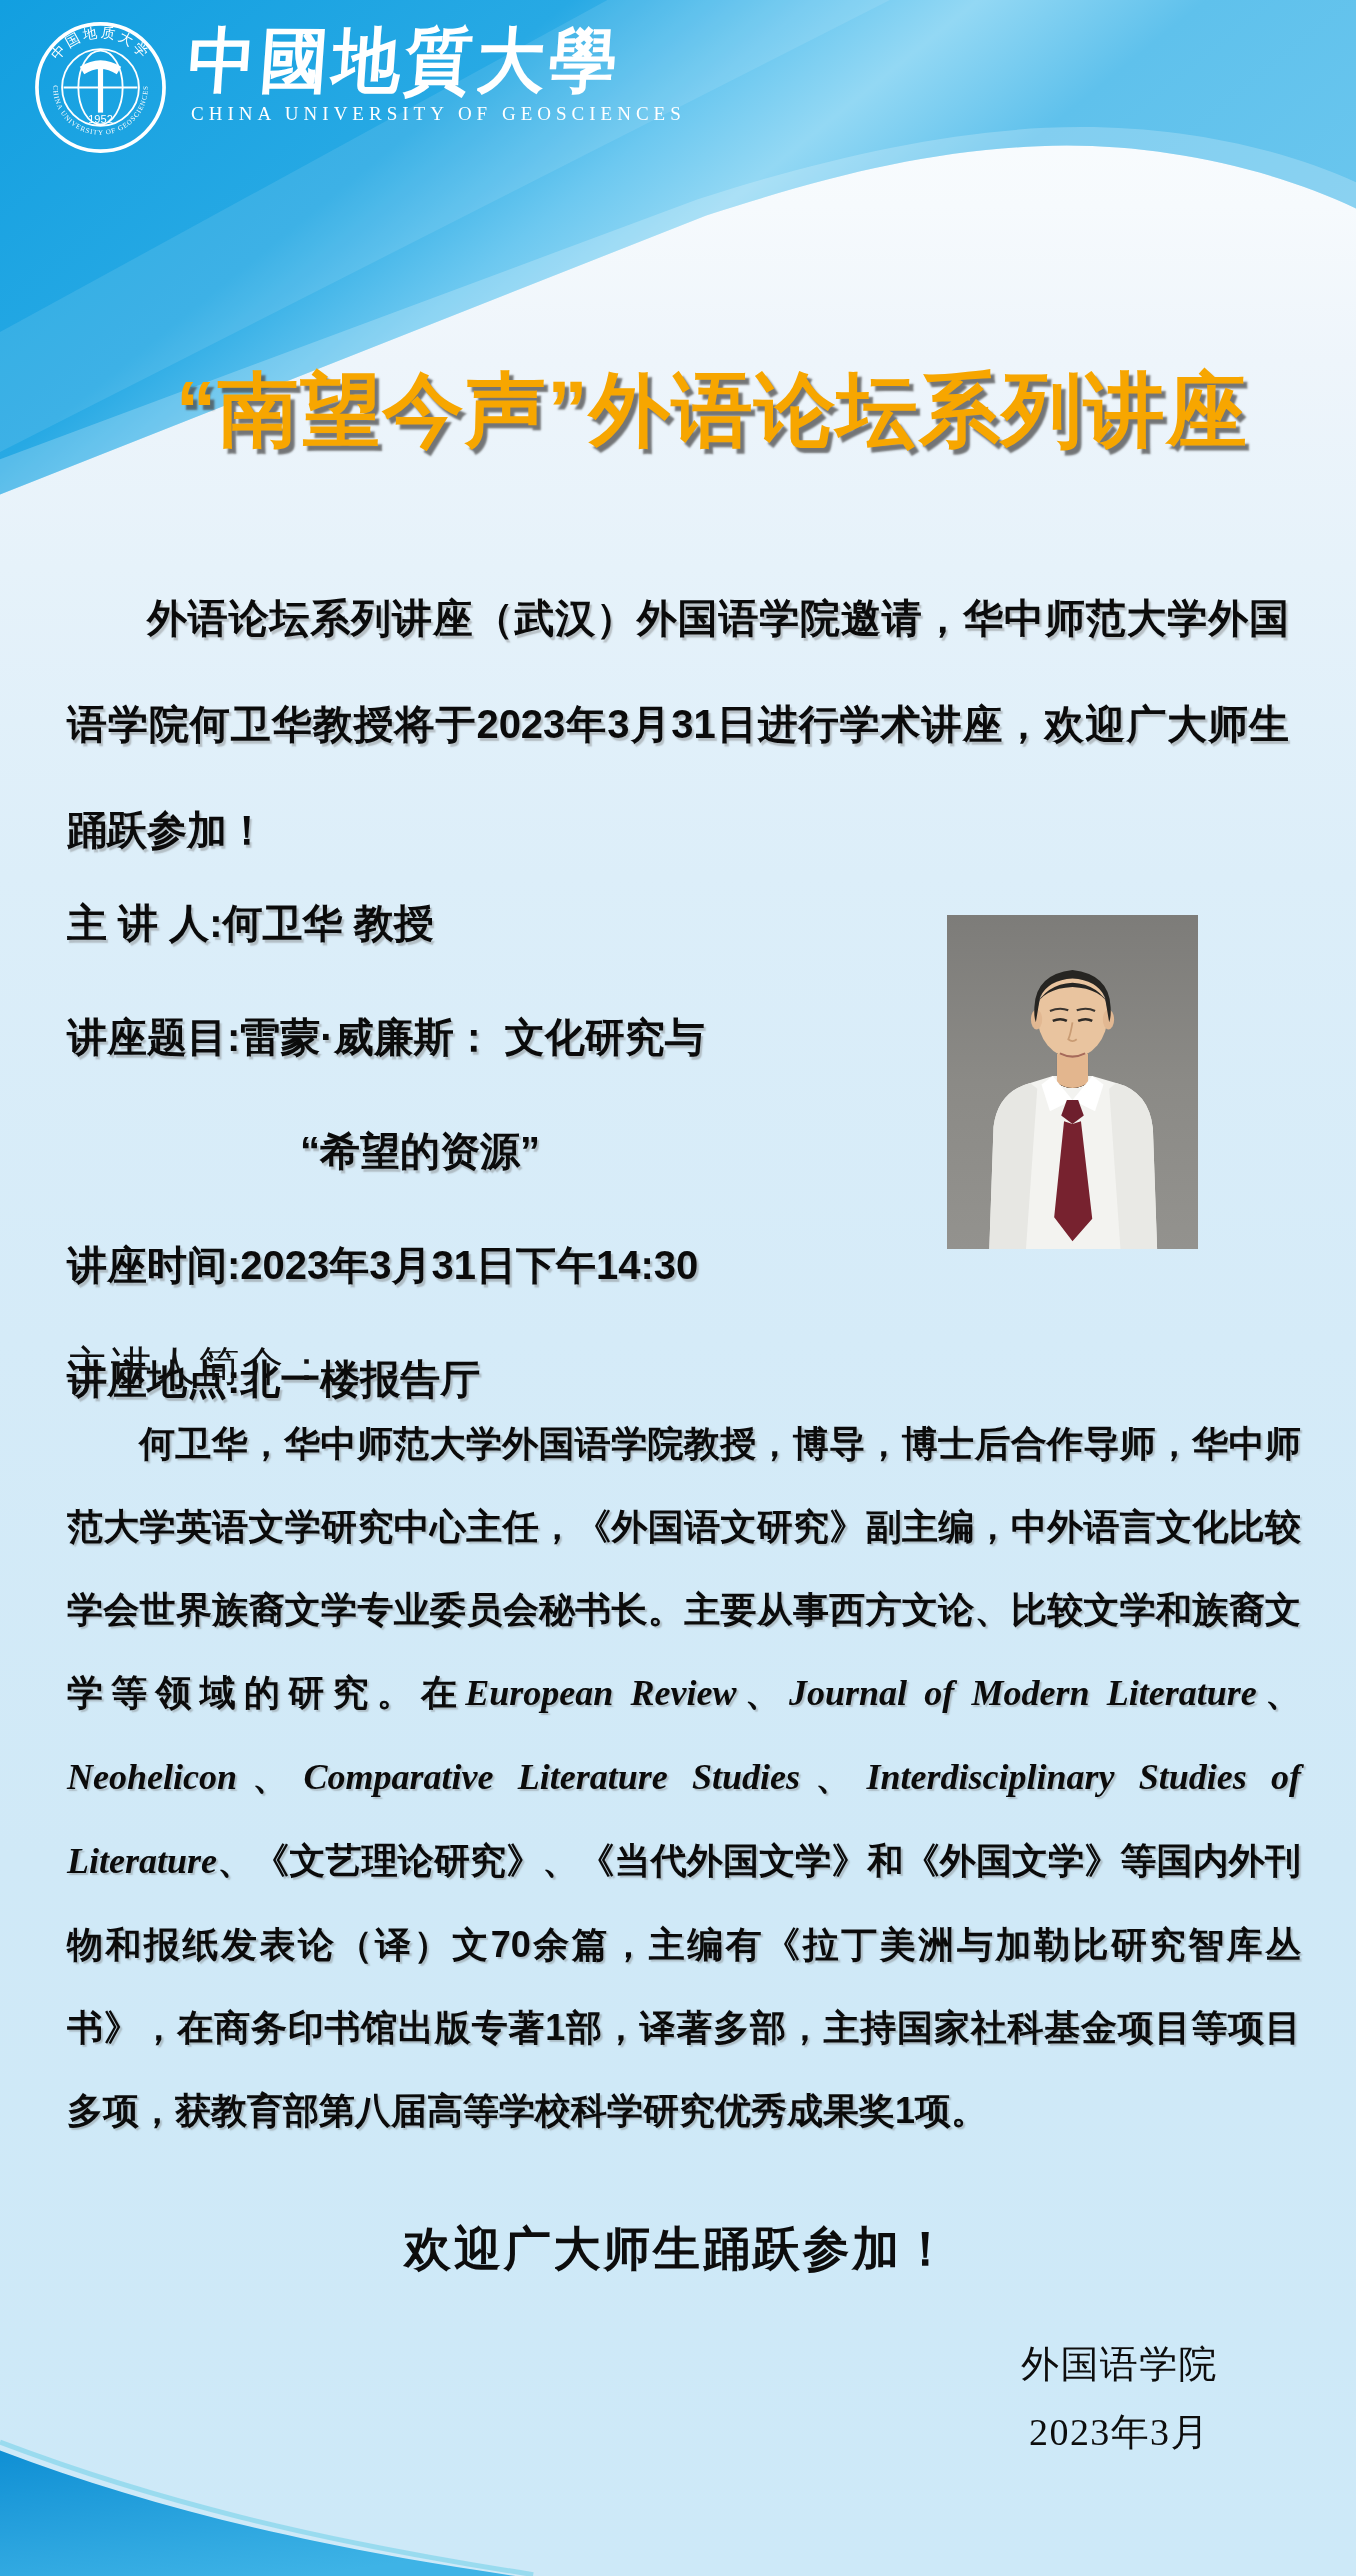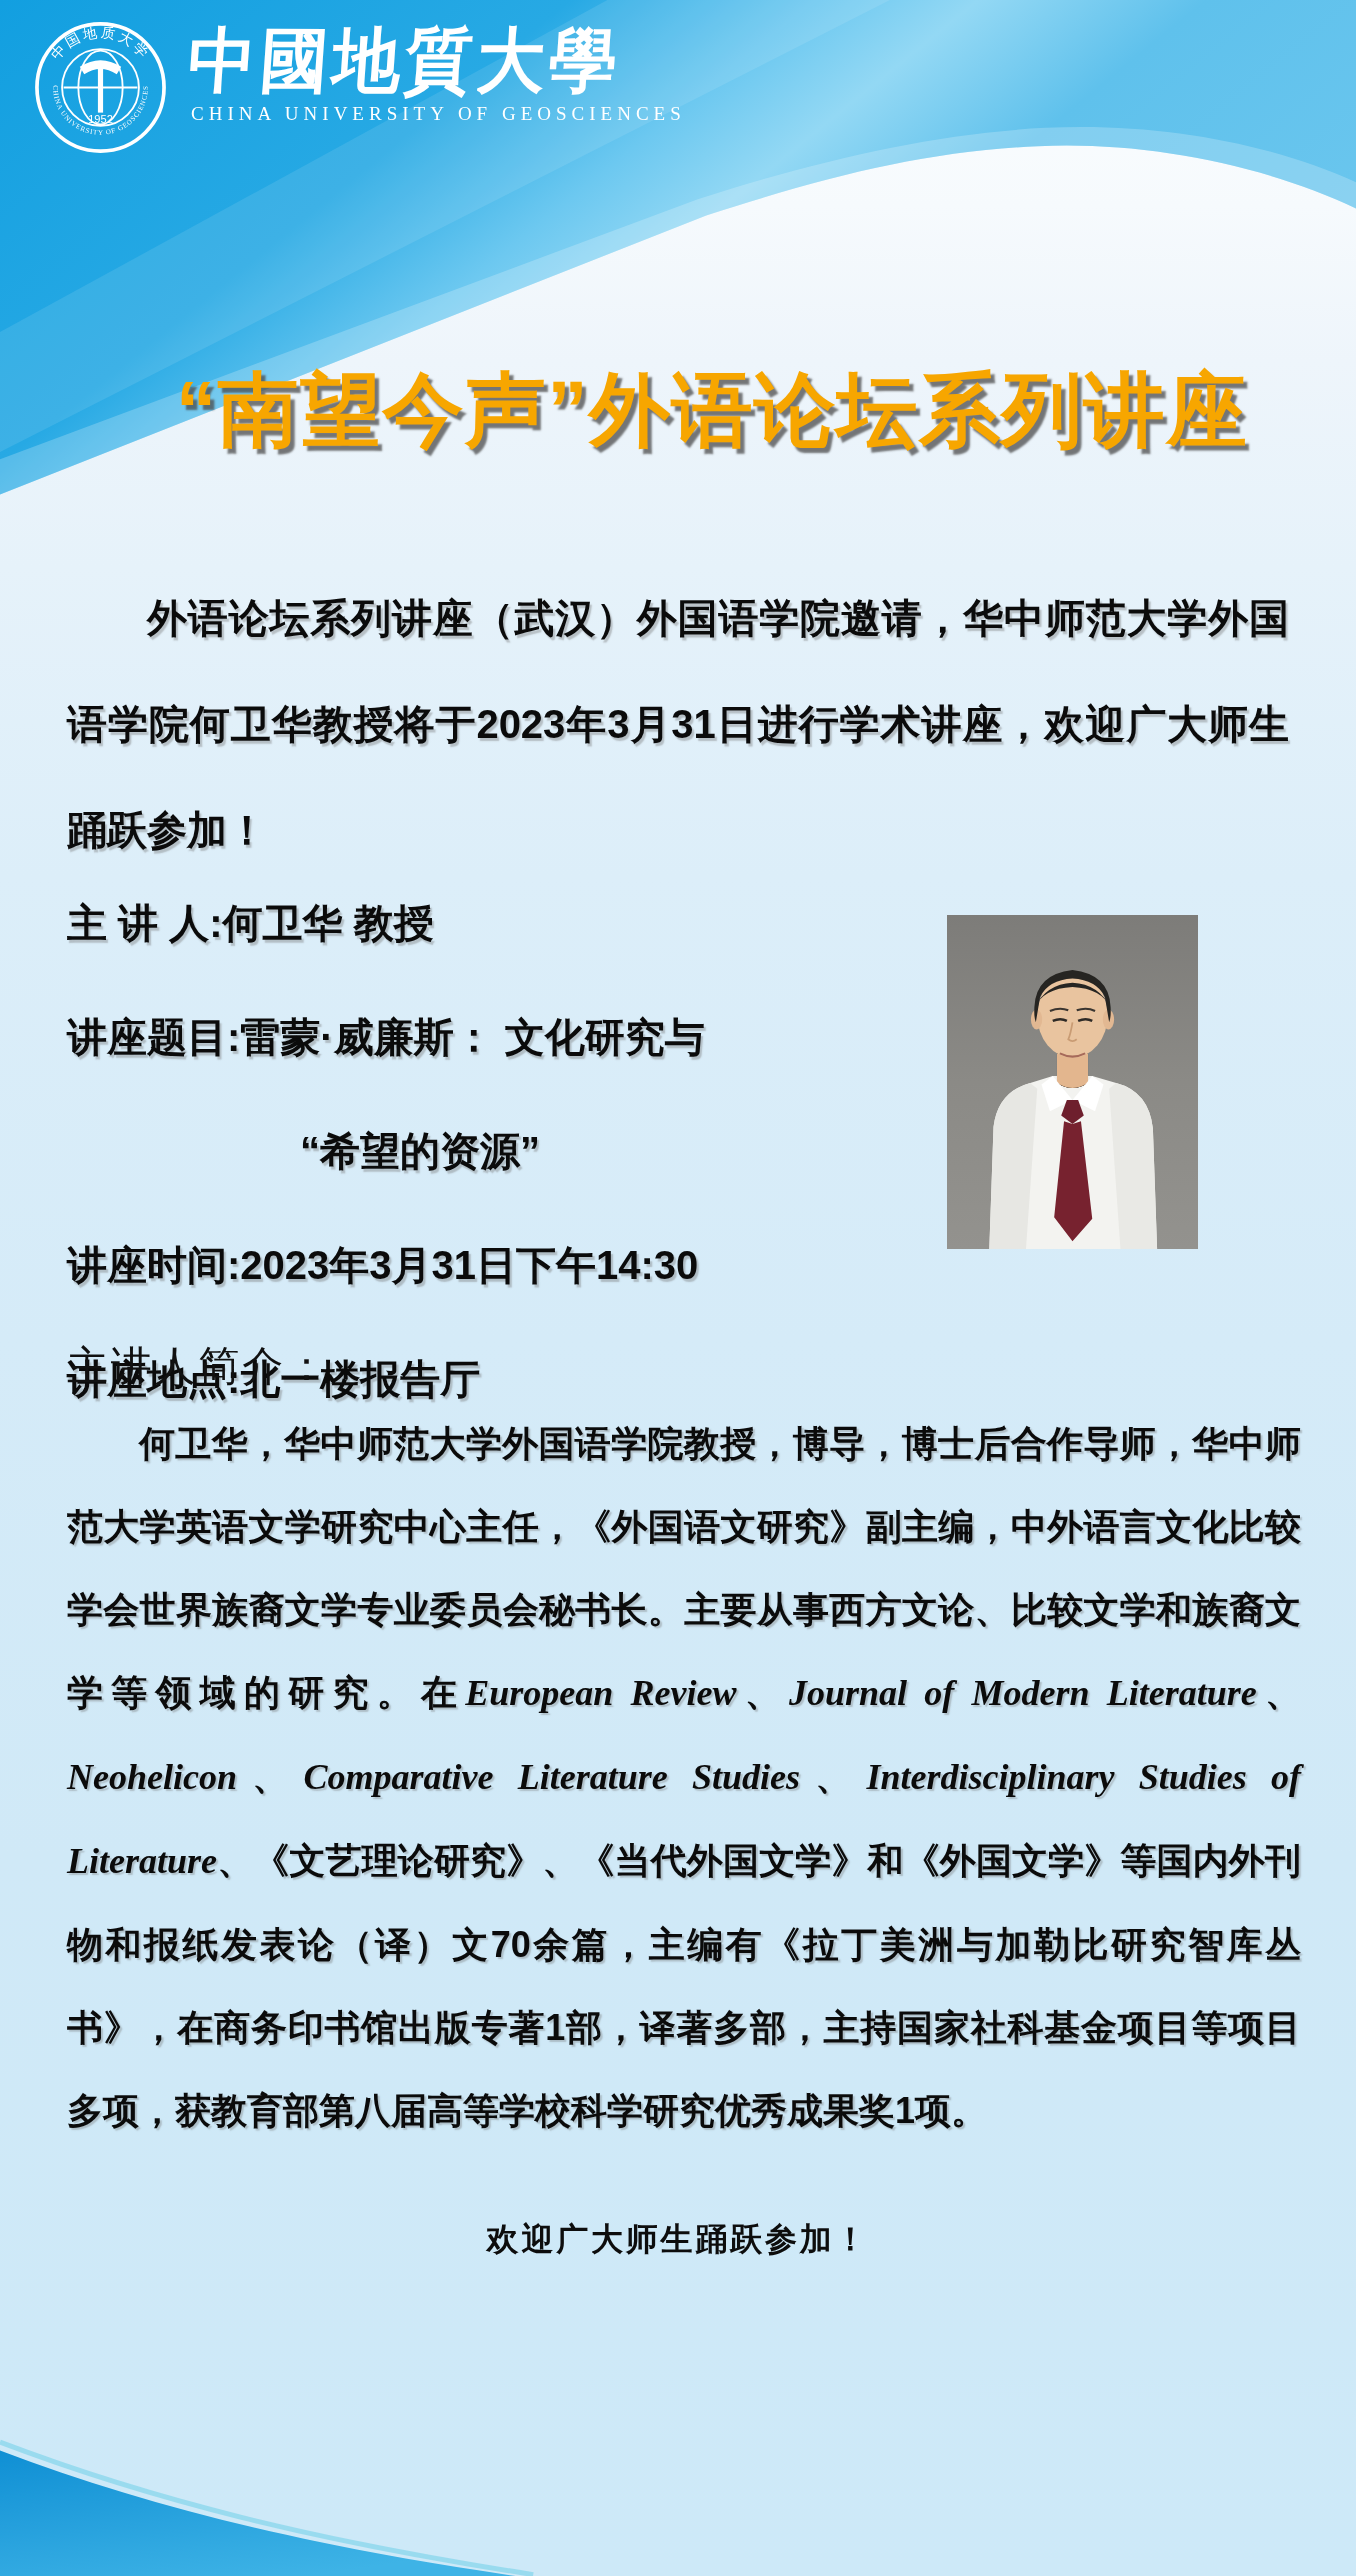--- a/index.html
+++ b/index.html
@@ -55,21 +55,21 @@
     font-size:36px;font-weight:700;color:#0b0b0b;line-height:83px;
     text-indent:2em;text-align:justify;
     text-shadow:2.1px 2.1px 1.4px rgba(110,110,110,0.35);
   }
   .bio .it{
     font-family:"Liberation Serif","DejaVu Serif",serif;font-style:italic;font-weight:700;
   }
   .welcome{
     position:absolute;top:2218px;left:0;width:100%;box-sizing:border-box;
     text-align:center;font-family:"Liberation Serif","DejaVu Serif",serif;
-    font-size:32px;font-weight:700;color:#0d0d0d;letter-spacing:2.8px;
+    font-size:47px;font-weight:700;color:#0d0d0d;letter-spacing:2.8px;
   }
   .signature{
     position:absolute;top:2331px;right:138px;text-align:center;
     font-family:"Liberation Serif","DejaVu Serif",serif;font-size:38px;color:#0d0d0d;
     line-height:1.78;letter-spacing:1.4px;
   }
   .ftr-svg{position:absolute;left:0;bottom:0;width:1356px;height:155px;display:block;}
 </style>
 </head>
 <body>
@@ -171,20 +171,24 @@
 
       <path d="M178,152 q-3,18 -6,24 q6,5 12,0" stroke="#c99c74" stroke-width="2.5" fill="none"></path>
       <path d="M160,196 q18,9 36,0" stroke="#a66a5a" stroke-width="3" fill="none"></path>
     </svg>
   </div>
 
   <div class="bio-heading">主讲人简介：</div>
   <div class="bio"><span>何卫华，华中师范大学外国语学院教授，博导，博士后合作导师，华中师范大学英语文学研究中心主任，《外国语文研究》副主编，中外语言文化比较学会世界族裔文学专业委员会秘书长。主要从事西方文论、比较文学和族裔文学等领域的研究。在</span><span class="it">European Review</span><span>、</span><span class="it">Journal of Modern Literature</span><span>、</span><span class="it">Neohelicon</span><span>、</span><span class="it">Comparative Literature Studies</span><span>、</span><span class="it">Interdisciplinary Studies of Literature</span><span>、《文艺理论研究》、《当代外国文学》和《外国文学》等国内外刊物和报纸发表论（译）文70余篇，主编有《拉丁美洲与加勒比研究智库丛书》，在商务印书馆出版专著1部，译著多部，主持国家社科基金项目等项目多项，获教育部第八届高等学校科学研究优秀成果奖1项。</span></div>
 
   <div class="welcome">欢迎广大师生踊跃参加！</div>
+  <div class="signature">
+    <div>外国语学院</div>
+    <div>2023年3月</div>
+  </div>
 
   <svg class="ftr-svg" viewBox="0 0 1920 220" preserveAspectRatio="none" aria-hidden="true">
     <defs>
       <linearGradient id="fg" x1="0" y1="0" x2="0.6" y2="1">
         <stop offset="0" stop-color="#0f8fd4"></stop>
         <stop offset="1" stop-color="#3eb3e6"></stop>
       </linearGradient>
     </defs>
     <path d="M0,42 C210,122 430,176 730,220 L0,220 Z" fill="url(#fg)"></path>
     <path d="M0,30 C215,112 445,170 755,218" fill="none" stroke="#6fd0e8" stroke-width="7" opacity="0.55"></path>

